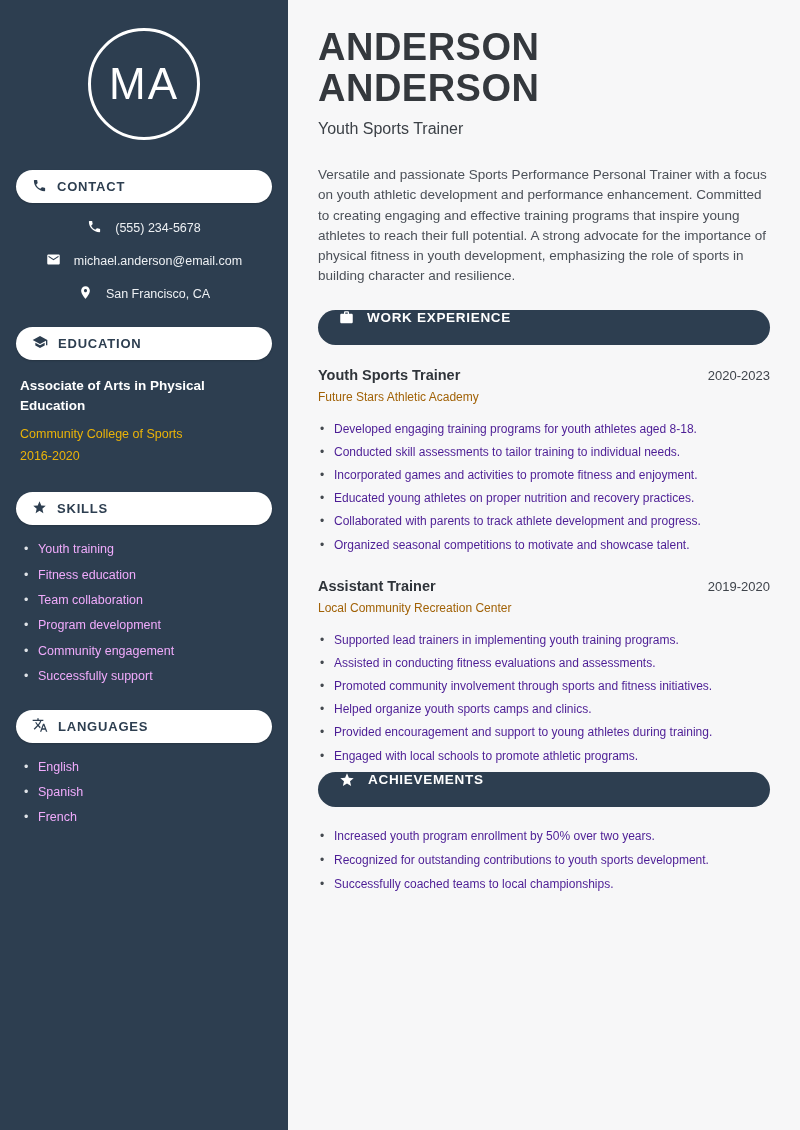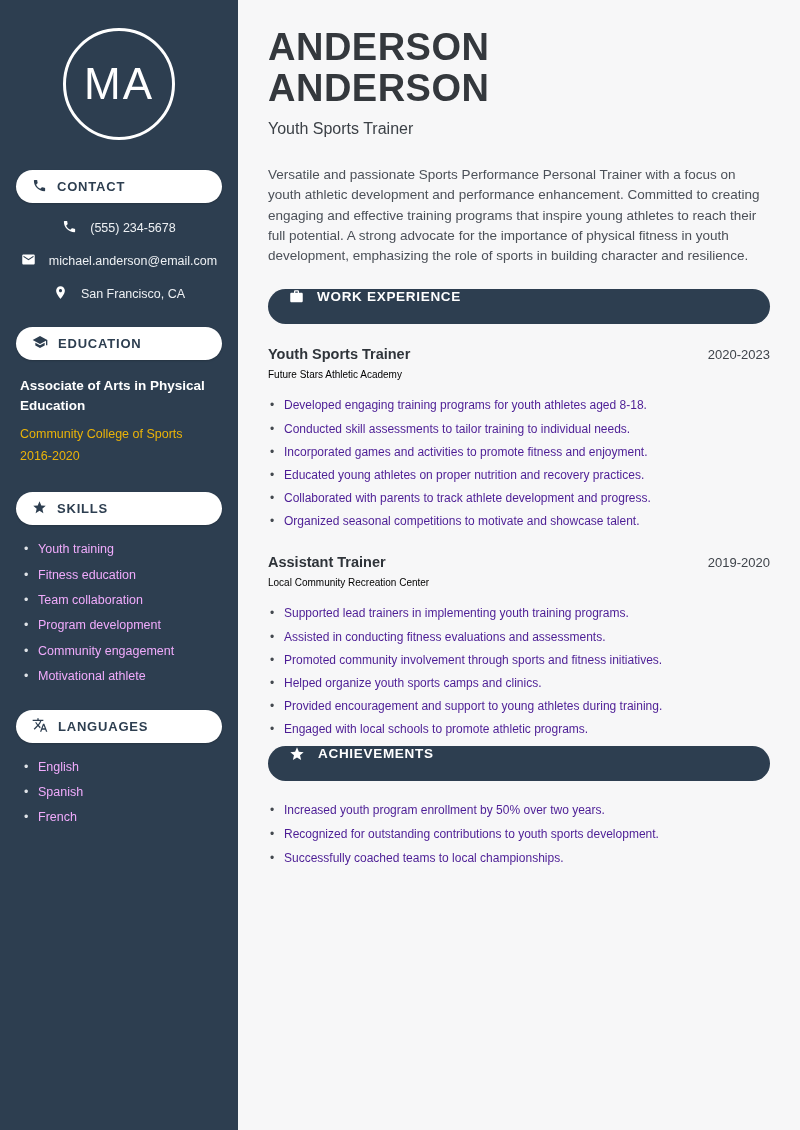--- a/index.html
+++ b/index.html
@@ -5,21 +5,21 @@
   * { margin:0; padding:0; box-sizing:border-box; }
   html,body { background:#e9eaec; }
   body { font-family:"Liberation Sans","DejaVu Sans",sans-serif; }
   .page {
     width:800px; height:1130px; margin:0 auto;
     display:flex; background:#f7f7f8; overflow:hidden;
   }
 
   
   .sidebar {
-    width:238px; flex-shrink:0; background:#2d3e50;
+    width:288px; flex-shrink:0; background:#2d3e50;
     padding:28px 16px 20px 16px; color:#fff;
   }
   .avatar {
     width:112px; height:112px; border:3px solid #ffffff; border-radius:50%;
     margin:0 auto 30px auto; display:flex; align-items:center; justify-content:center;
     color:#ffffff; font-size:44px; font-weight:500; letter-spacing:2px;
   }
   .side-pill {
     background:#ffffff; color:#2d3e50; border-radius:17px; height:33px;
     display:flex; align-items:center; gap:10px; padding:0 16px;
@@ -56,21 +56,21 @@
     display:flex; align-items:flex-start; gap:13px; padding:0 21px;
     font-size:13.5px; font-weight:bold; letter-spacing:0.7px;
   }
   .section-pill svg { flex-shrink:0; }
   .pill-we { margin-top:23px; }
   .pill-ach { margin-top:8px; }
   .job { margin-top:22px; }
   .job-head { display:flex; justify-content:space-between; align-items:baseline; }
   .job-name { color:#2f343a; font-size:14.5px; font-weight:bold; }
   .job-dates { color:#3f444b; font-size:13px; }
-  .job-company { color:#000000; font-size:10px; margin-top:7px; }
+  .job-company { color:#a16207; font-size:12px; margin-top:7px; }
   .bullets { list-style:none; margin-top:17px; }
   .bullets li {
     color:#4c1d95; font-size:12px; line-height:1.35; margin-bottom:7px;
     padding-left:16px; position:relative;
   }
   .bullets li::before { content:"•"; position:absolute; left:2px; top:0; color:#43484f; }
   .job2 { margin-top:25px; }
   .ach-list { margin-top:21px; }
   .ach-list li { margin-bottom:8px; }
 </style>
@@ -142,21 +142,21 @@
       </span>
       <span>SKILLS</span>
     </div>
     <ul class="side-list">
 
     <li>Youth training</li>
         <li>Fitness education</li>
         <li>Team collaboration</li>
         <li>Program development</li>
         <li>Community engagement</li>
-        <li>Motivational athlete</li>
+        <li>Successfully support</li>
       </ul>
 
     <div class="side-pill">
       <span>
         <svg viewBox="0 0 24 24" width="16" height="16" fill="currentColor">
             <path d="M12.87 15.07l-2.54-2.51.03-.03c1.74-1.94 2.98-4.17 3.71-6.53H17V4h-7V2H8v2H1v1.99h11.17C11.5 7.92 10.44 9.75 9 11.35 8.07 10.32 7.3 9.19 6.69 8h-2c.73 1.63 1.73 3.17 2.98 4.56l-5.09 5.02L4 19l5-5 3.11 3.11.76-2.04zM18.5 10h-2L12 22h2l1.12-3h4.75L21 22h2l-4.5-12zm-2.62 7l1.62-4.33L19.12 17h-3.24z"></path>
           </svg>
       </span>
       <span>LANGUAGES</span>
     </div>

